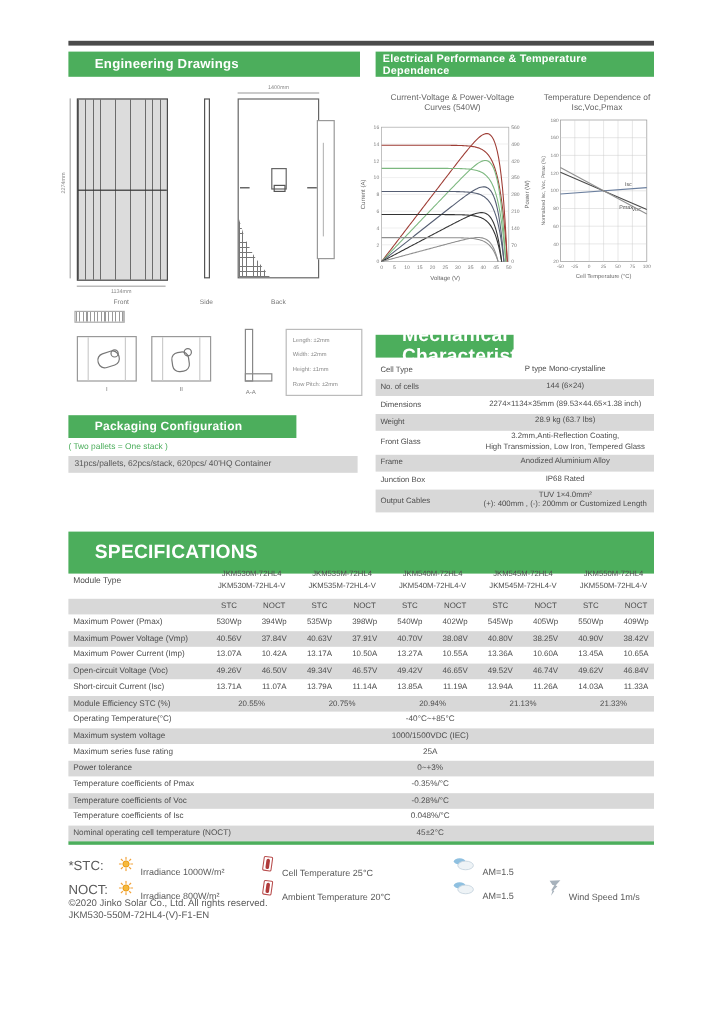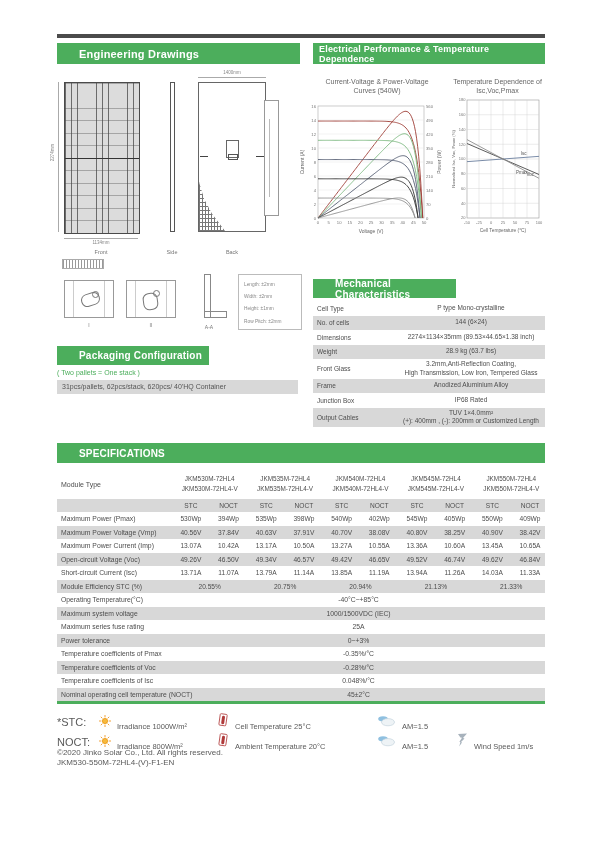--- a/index.html
+++ b/index.html
@@ -228,21 +228,21 @@
       <text x="53" y="140" font-size="4.8" text-anchor="middle" fill="#666" font-family="&quot;Liberation Sans&quot;, sans-serif">Cell Temperature (°C)</text>
       <text x="4.5" y="67" font-size="4.2" text-anchor="middle" fill="#666" font-family="&quot;Liberation Sans&quot;, sans-serif" transform="rotate(-90 4.5 67)">Normalized Isc, Voc, Pmax (%)</text>
       <polyline points="17,69.655 89,64.345" fill="none" stroke="#6b7f9e" stroke-width="0.9"></polyline>
       <text x="70.76" y="63.190200000000004" font-size="4.5" text-anchor="start" fill="#555" font-family="&quot;Liberation Sans&quot;, sans-serif">Isc</text>
       <polyline points="17,51.5125 89,82.4875" fill="none" stroke="#4a4a4a" stroke-width="0.9"></polyline>
       <text x="76.52" y="83.6185" font-size="4.5" text-anchor="start" fill="#555" font-family="&quot;Liberation Sans&quot;, sans-serif">Voc</text>
       <polyline points="17,47.603750000000005 89,86.32249999999999" fill="none" stroke="#909090" stroke-width="0.9"></polyline>
       <text x="65.96000000000001" y="81.9325" font-size="4.5" text-anchor="start" fill="#555" font-family="&quot;Liberation Sans&quot;, sans-serif">Pmax</text>
     </svg>
 
-  <div class="abs greenbar" style="left:313px;top:279px;width:143px;height:19px;font-size:10px;">
+  <div class="abs greenbar" style="left:313px;top:279px;width:115px;height:19px;font-size:16px;">
     <span>Mechanical Characteristics</span>
   </div>
   <div id="mech-table" class="abs" style="left:313px;top:301px;width:232px;">
       <div class="mech-row">
         <div class="mech-label">Cell Type</div>
         <div class="mech-value">P type Mono-crystalline</div>
       </div>
       <div class="mech-row shade">
         <div class="mech-label">No. of cells</div>
         <div class="mech-value">144 (6×24)</div>
@@ -268,27 +268,27 @@
         <div class="mech-label">Junction Box</div>
         <div class="mech-value">IP68 Rated</div>
       </div>
       <div class="mech-row shade">
         <div class="mech-label">Output Cables</div>
         <div class="mech-value">TUV 1×4.0mm²
 (+): 400mm , (-): 200mm or Customized Length</div>
       </div>
     </div>
 
-  <div class="abs greenbar" style="left:57px;top:346px;width:152px;height:19px;font-size:10px;align-items:center;">
+  <div class="abs greenbar" style="left:57px;top:346px;width:190px;height:19px;font-size:10px;align-items:center;">
     <span>Packaging Configuration</span>
   </div>
   <div class="abs pack-note" style="left:57px;top:369px;">( Two pallets = One stack )</div>
   <div class="abs pack-detail" style="left:57px;top:380px;width:236px;height:14px;">31pcs/pallets, 62pcs/stack, 620pcs/ 40'HQ Container</div>
 
-  <div class="abs greenbar" style="left:57px;top:443px;width:488px;height:20px;font-size:10px;">
+  <div class="abs greenbar" style="left:57px;top:443px;width:488px;height:35px;font-size:16px;">
     <span>SPECIFICATIONS</span>
   </div>
   <div id="spec-table" class="abs spec-table" style="left:57px;top:469px;width:488px;">
       <div class="srow h-mod">
         <div class="slabel" style="font-size: 7px;">Module Type</div>
         <div class="mcol">
           <div>JKM530M-72HL4</div>
           <div>JKM530M-72HL4-V</div>
         </div>
         <div class="mcol">

